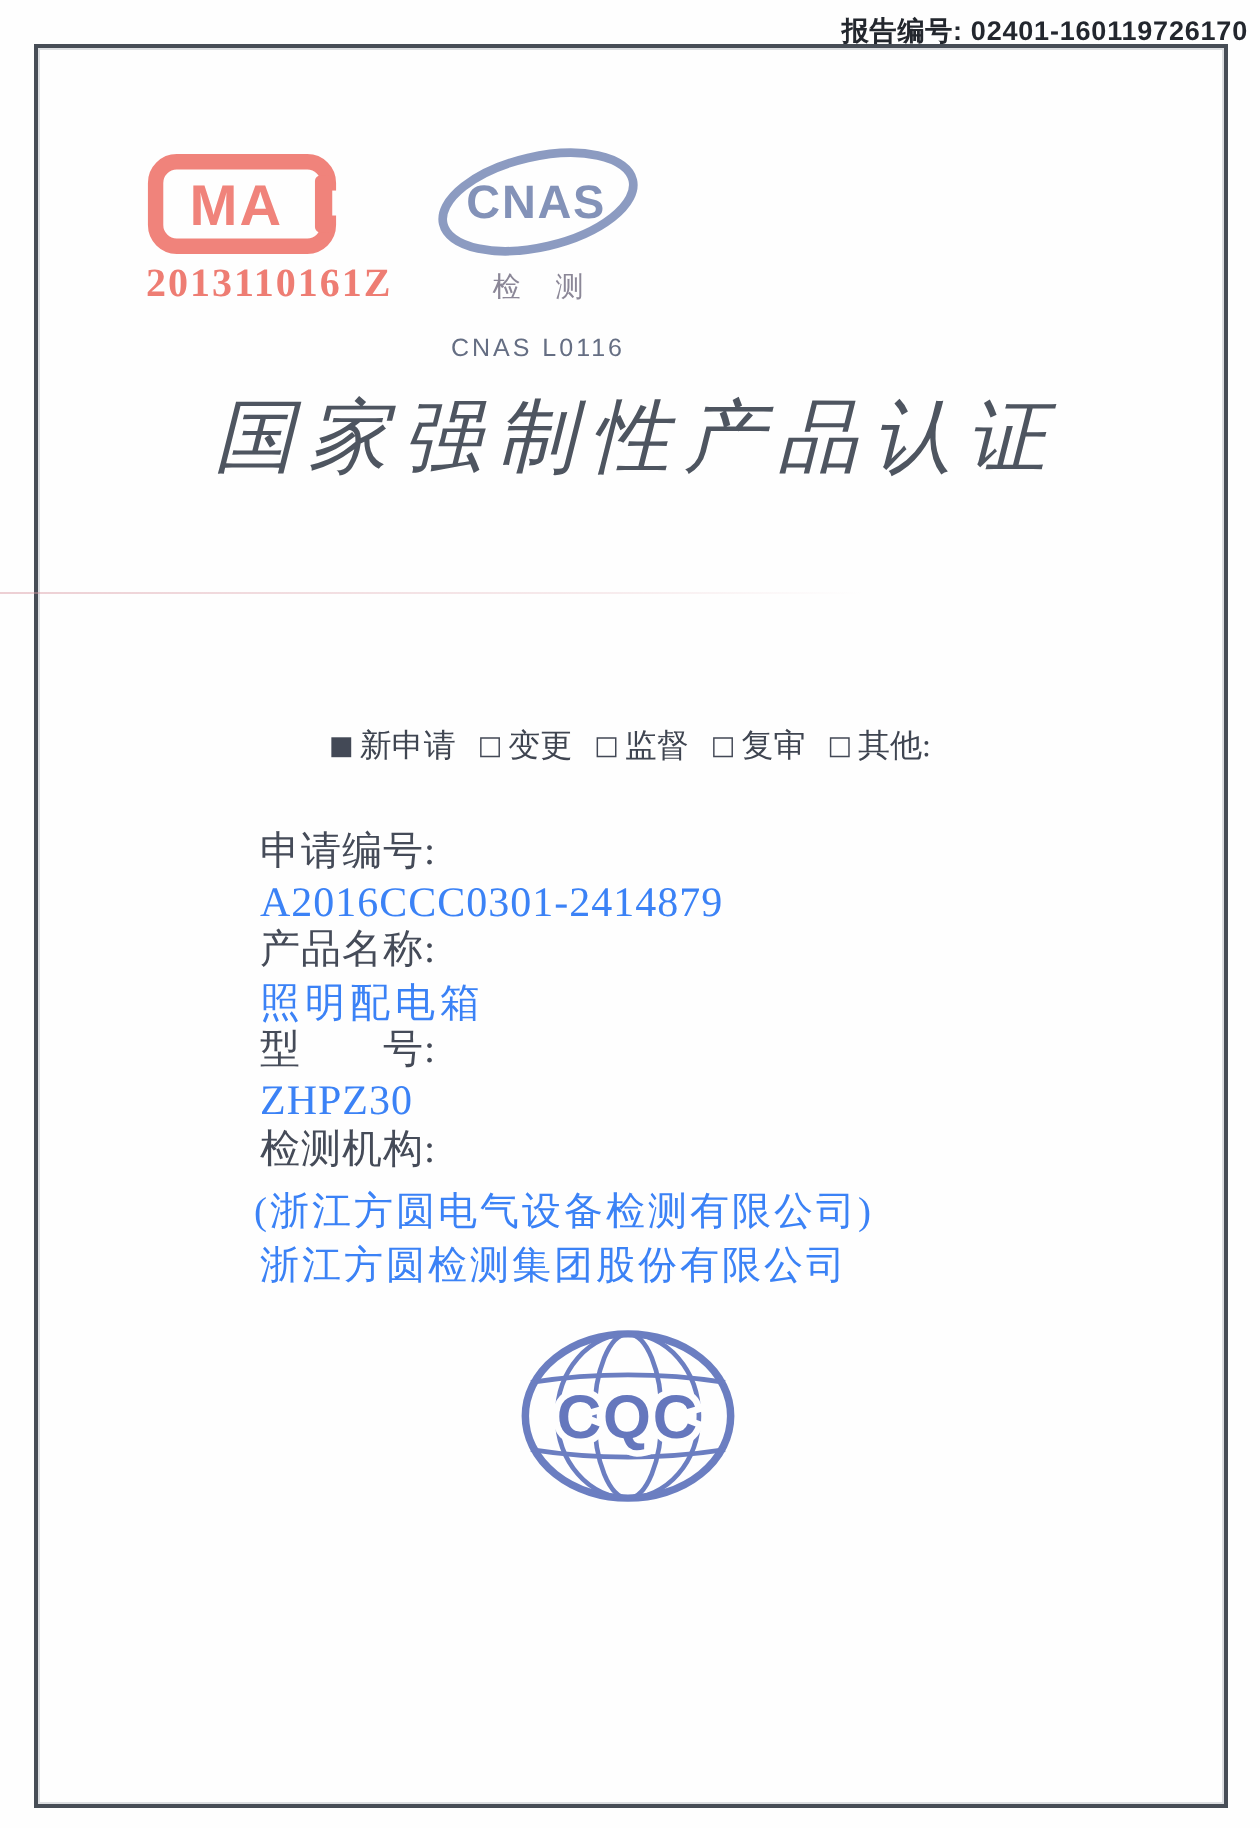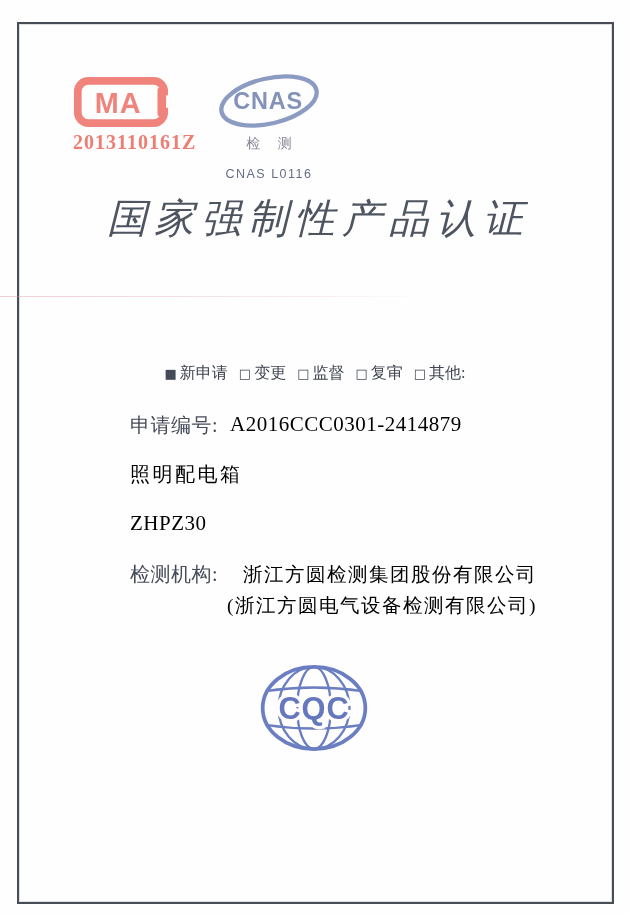--- a/index.html
+++ b/index.html
@@ -61,40 +61,43 @@
     position: absolute; top: 363px; left: 0; width: 100%;
     display: flex; justify-content: center; gap: 11px;
     font-size: 16px; color: #3f4551; white-space: nowrap;
   }
   .app-option { display: inline-flex; align-items: center; }
   .app-option .cb { font-family: "DejaVu Sans", sans-serif; font-size: 13px; margin-right: 3px; color: #434956; }
   
   .field-row {
     position: absolute; left: 130px;
     display: flex; align-items: flex-start;
-    color: #454b58; white-space: nowrap;
+    color: #454b58; white-space: nowrap; flex-direction: column;
   }
   .field-label { font-size: 20px; letter-spacing: 0.5px; min-width: 100px; }
-  .field-value { font-size: 21px; color: #000000; letter-spacing: 0.5px; text-align: right; }
+  .field-value { font-size: 21px; color: #3b82f6; letter-spacing: 0.5px; }
   .field-value.cjk { font-size: 20px; letter-spacing: 2.5px; }
   .row-1 { top: 412px; }
   .row-2 { top: 461px; }
   .row-3 { top: 511px; }
   .row-4 { top: 561px; }
   .row-4 .field-value.cjk { font-size: 19.5px; letter-spacing: 1.5px; }
   .value-line2 { margin-top: 4px; margin-left: -3px; }
   
   .cqc-block { position: absolute; left: 258px; top: 662px; width: 112px; }
   svg { display: block; }
 </style>
 </head>
 <body>
 
 <div class="scan-page">
 
+  <div class="report-no">
+    <span>报告编号:</span><span class="num">02401-160119726170</span>
+  </div>
 
   <div class="page-border"></div>
 
   <div class="cma-block">
     <svg width="96" height="52" viewBox="0 0 100 54">
       <rect x="5" y="5" width="90" height="44" rx="11" fill="none" stroke="#f0837b" stroke-width="8"></rect>
       <rect x="86" y="20" width="14" height="13" fill="#fefefe"></rect>
       <rect x="88" y="12" width="9" height="30" rx="3" fill="#f0837b"></rect>
       <text x="47" y="38" text-anchor="middle" font-family="Liberation Sans, DejaVu Sans, sans-serif" font-size="30" font-weight="900" letter-spacing="1" fill="#f0837b">MA</text>
     </svg>
@@ -136,30 +139,32 @@
         <span class="cb">□</span>
         <span>其他:</span>
       </span>
     </div>
 
   <div class="field-row row-1">
     <span class="field-label">申请编号:</span>
     <span class="field-value">A2016CCC0301-2414879</span>
   </div>
   <div class="field-row row-2">
+    <span class="field-label">产品名称:</span>
     <span class="field-value cjk">照明配电箱</span>
   </div>
   <div class="field-row row-3">
+    <span class="field-label">型　　号:</span>
     <span class="field-value">ZHPZ30</span>
   </div>
   <div class="field-row row-4">
     <span class="field-label">检测机构:</span>
     <span>
+      <span class="field-value cjk value-line2" style="display:block;">(浙江方圆电气设备检测有限公司)</span>
       <span class="field-value cjk" style="display:block;">浙江方圆检测集团股份有限公司</span>
-      <span class="field-value cjk value-line2" style="display:block;">(浙江方圆电气设备检测有限公司)</span>
     </span>
   </div>
 
   <div class="cqc-block">
     <svg width="112" height="92" viewBox="0 0 120 98">
       <ellipse cx="60" cy="49" rx="55" ry="44" fill="none" stroke="#6b7ec1" stroke-width="4"></ellipse>
       <ellipse cx="60" cy="49" rx="38" ry="44" fill="none" stroke="#6b7ec1" stroke-width="2.5"></ellipse>
       <ellipse cx="60" cy="49" rx="18" ry="44" fill="none" stroke="#6b7ec1" stroke-width="2.5"></ellipse>
       <path d="M8 31 Q60 23 112 31" fill="none" stroke="#6b7ec1" stroke-width="2.5"></path>
       <path d="M8 67 Q60 75 112 67" fill="none" stroke="#6b7ec1" stroke-width="2.5"></path>

